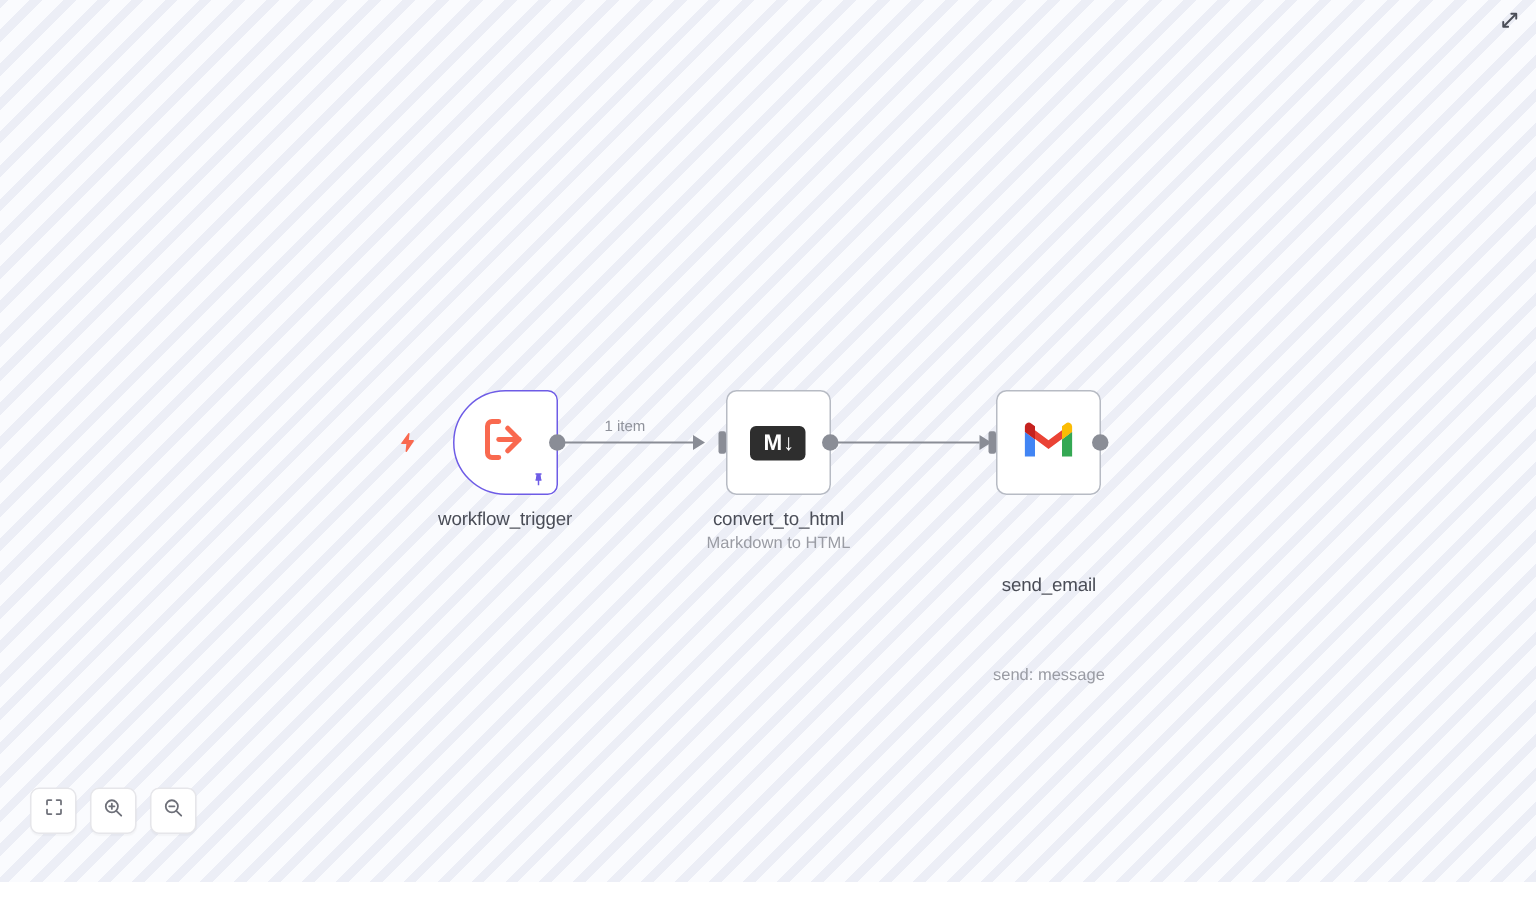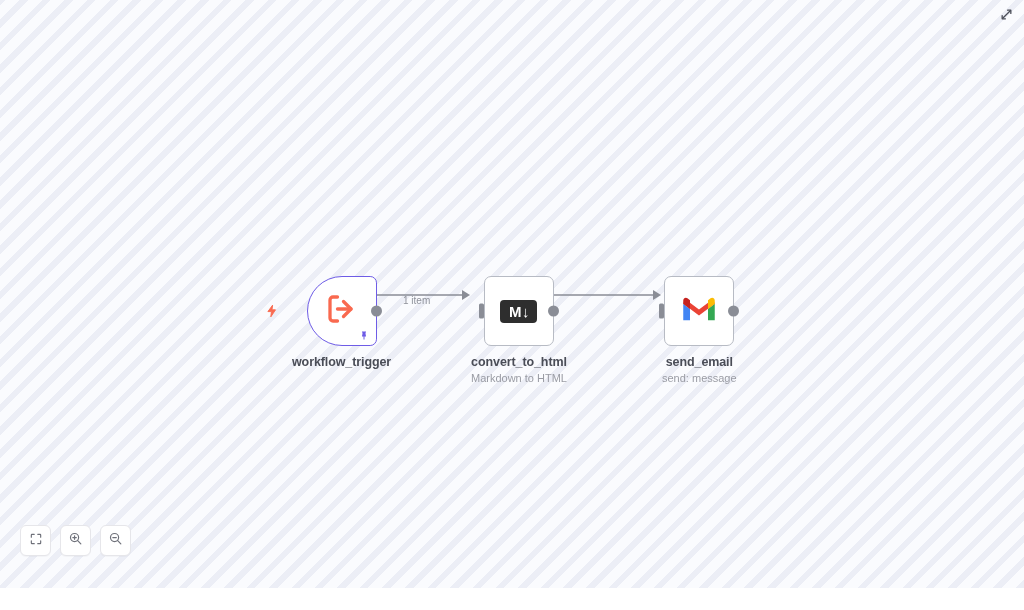--- a/index.html
+++ b/index.html
@@ -78,21 +78,21 @@
     align-items: center;
     justify-content: center;
     cursor: pointer;
     box-shadow: 0 1px 1px rgba(20,20,40,0.03);
   }
 
   
   #flow {
     position: absolute;
     left: 0;
-    top: 16px;
+    top: 0;
     width: 1024px;
     height: 588px;
   }
 
   .node-wrap {
     position: absolute;
     display: flex;
     flex-direction: column;
     align-items: center;
   }
@@ -110,21 +110,21 @@
   }
 
   .node-box.trigger {
     border: 1.6px solid #6e5ce6;
     border-radius: 36px 7px 7px 36px;
   }
 
   .node-label {
     margin-top: 9px;
     font-size: 12.5px;
-    font-weight: bold;
+    font-weight: normal;
     color: #4a4d57;
     letter-spacing: -0.1px;
     white-space: nowrap;
     text-align: center;
   }
   .node-sub {
     margin-top: 3px;
     font-size: 11px;
     color: #9a9ca4;
     white-space: nowrap;
@@ -265,21 +265,21 @@
             <span class="md-letter">M</span>
             <span class="md-letter">↓</span>
           </span>
           <span class="port-out"></span>
         </div>
 
         <div class="node-label">convert_to_html</div>
         <div class="node-sub">Markdown to HTML</div>
       </div>
 
-      <div class="node-wrap" style="left:662px; top:260px;">
+      <div class="node-wrap" style="left:662px; top:260px;gap:44px;">
 
         <div class="node-box">
           <span class="port-in"></span>
           <span>
             <svg width="36" height="28" viewBox="0 0 48 36">
               <path d="M3 33 V11 l9 7 V33 Z" fill="#4285f4"></path>
               <path d="M45 33 V11 l-9 7 V33 Z" fill="#34a853"></path>
               <path d="M3 11 a4 4 0 0 1 6.3 -3.2 L24 18.6 l14.7 -10.8 A4 4 0 0 1 45 11 l-9 6.6 L24 26.5 L12 17.6 Z" fill="#ea4335"></path>
               <path d="M36 18 l9 -7 V6.5 a3.5 3.5 0 0 0 -5.6 -2.8 L36 6.2 Z" fill="#fbbc04"></path>
               <path d="M12 18 L3 11 V6.5 A3.5 3.5 0 0 1 8.6 3.7 L12 6.2 Z" fill="#c5221f"></path>

